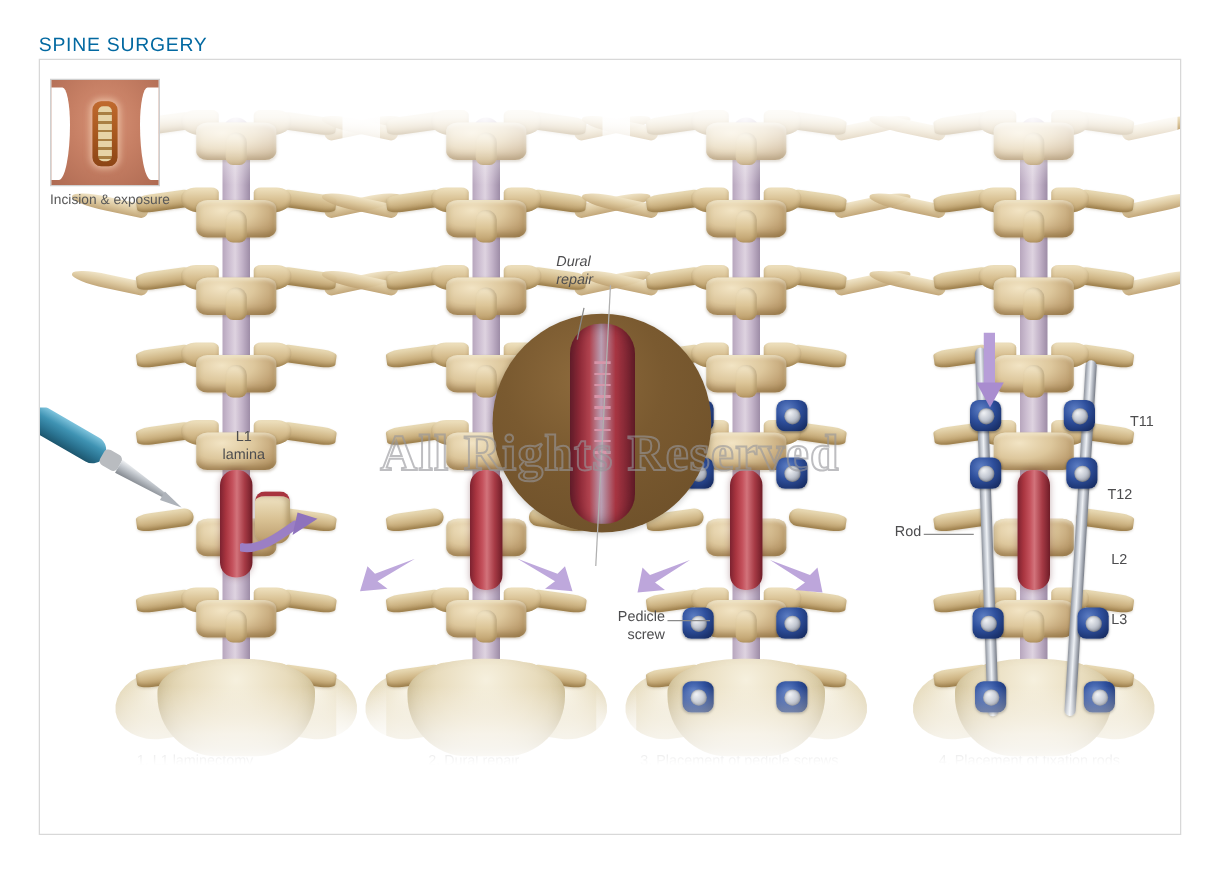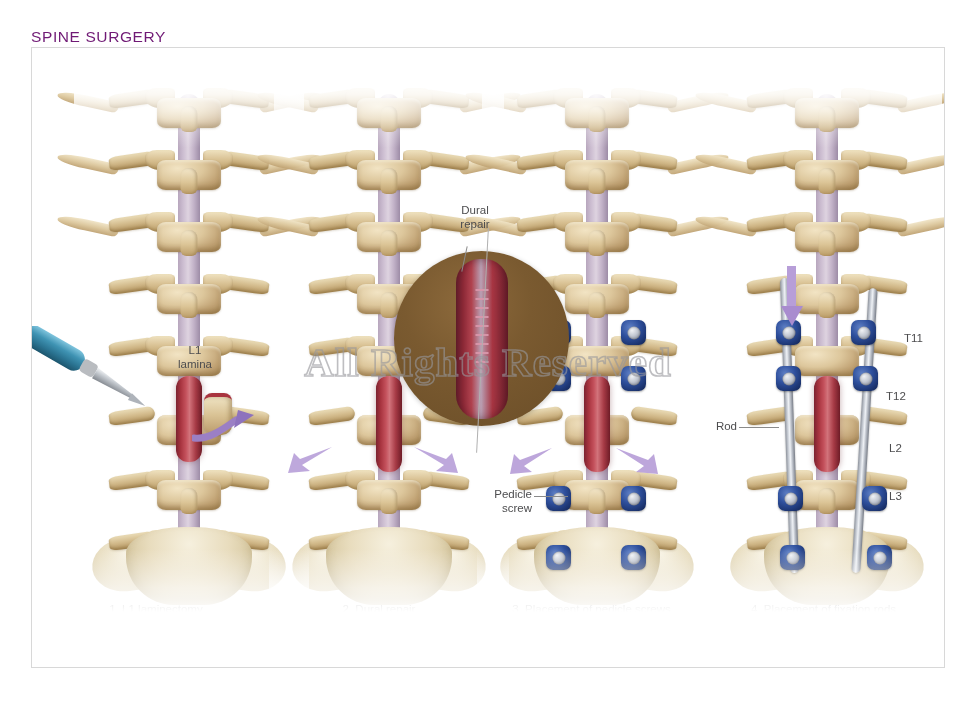--- a/index.html
+++ b/index.html
@@ -10,21 +10,21 @@
     overflow: hidden;
     position: relative;
   }
 
   
   #board-title {
     position: absolute;
     left: 31px; top: 28px;
     font-size: 15.5px;
     letter-spacing: 0.6px;
-    color: #701a75;
+    color: #0369a1;
     font-weight: 400;
     white-space: nowrap;
   }
 
   
   #illustration-frame {
     position: absolute;
     left: 31px; top: 47px;
     width: 914px; height: 621px;
     border: 1px solid #d8d8d8;
@@ -576,21 +576,21 @@
     <div id="mag-suture-thread" style="position:absolute;left:218px;top:180px;width:1.4px;height:225px;background:#b0b0b0;z-index:27;transform:rotate(3deg);"></div>
 
     <svg class="arrow-purple" style="left:22px;top:395px;width:48px;height:34px;" viewBox="0 0 48 34">
       <polygon points="46,4 16,22 24,28 2,30 8,10 14,16" fill="#b79ed8" opacity="0.9"></polygon>
     </svg>
     <svg class="arrow-purple" style="left:148px;top:395px;width:48px;height:34px;" viewBox="0 0 48 34">
       <polygon points="2,4 32,22 24,28 46,30 40,10 34,16" fill="#b79ed8" opacity="0.9"></polygon>
     </svg>
 
     <div class="leader" style="left:200px;top:198px;width:1px;height:26px;transform:rotate(12deg);"></div>
-    <div class="label" style="left:181px;top:155px;text-align:center;width:60px;">Dural
+    <div class="label" style="left:181px;top:155px;width:60px;font-style:italic;">Dural
 repair</div>
 
 
     <div class="caption">2. Dural repair</div>
   </div>
 
   <div class="panel" id="panel-3">
 
     <div class="spine">
       <div class="canal"></div>
@@ -790,18 +790,27 @@
     <div class="label" style="left:0px;top:371px;text-align:right;width:40px;">Rod</div>
 
     <div class="label" style="left:207px;top:283px;">T11</div>
     <div class="label" style="left:189px;top:341px;">T12</div>
     <div class="label" style="left:192px;top:393px;">L2</div>
     <div class="label" style="left:192px;top:441px;">L3</div>
 
     <div class="caption">4. Placement of fixation rods</div>
   </div>
 
+  <div id="inset-block">
+    <div id="inset-image">
+      <div class="torso-side l"></div>
+      <div class="torso-side r"></div>
+      <div id="inset-incision"></div>
+    </div>
+    <div id="inset-caption">Incision &amp;
+exposure</div>
+  </div>
 
   <div id="watermark">
     <div class="wm-line" id="wm-3">All Rights Reserved</div>
   </div>
 
 </div>
 
 </body></html>

